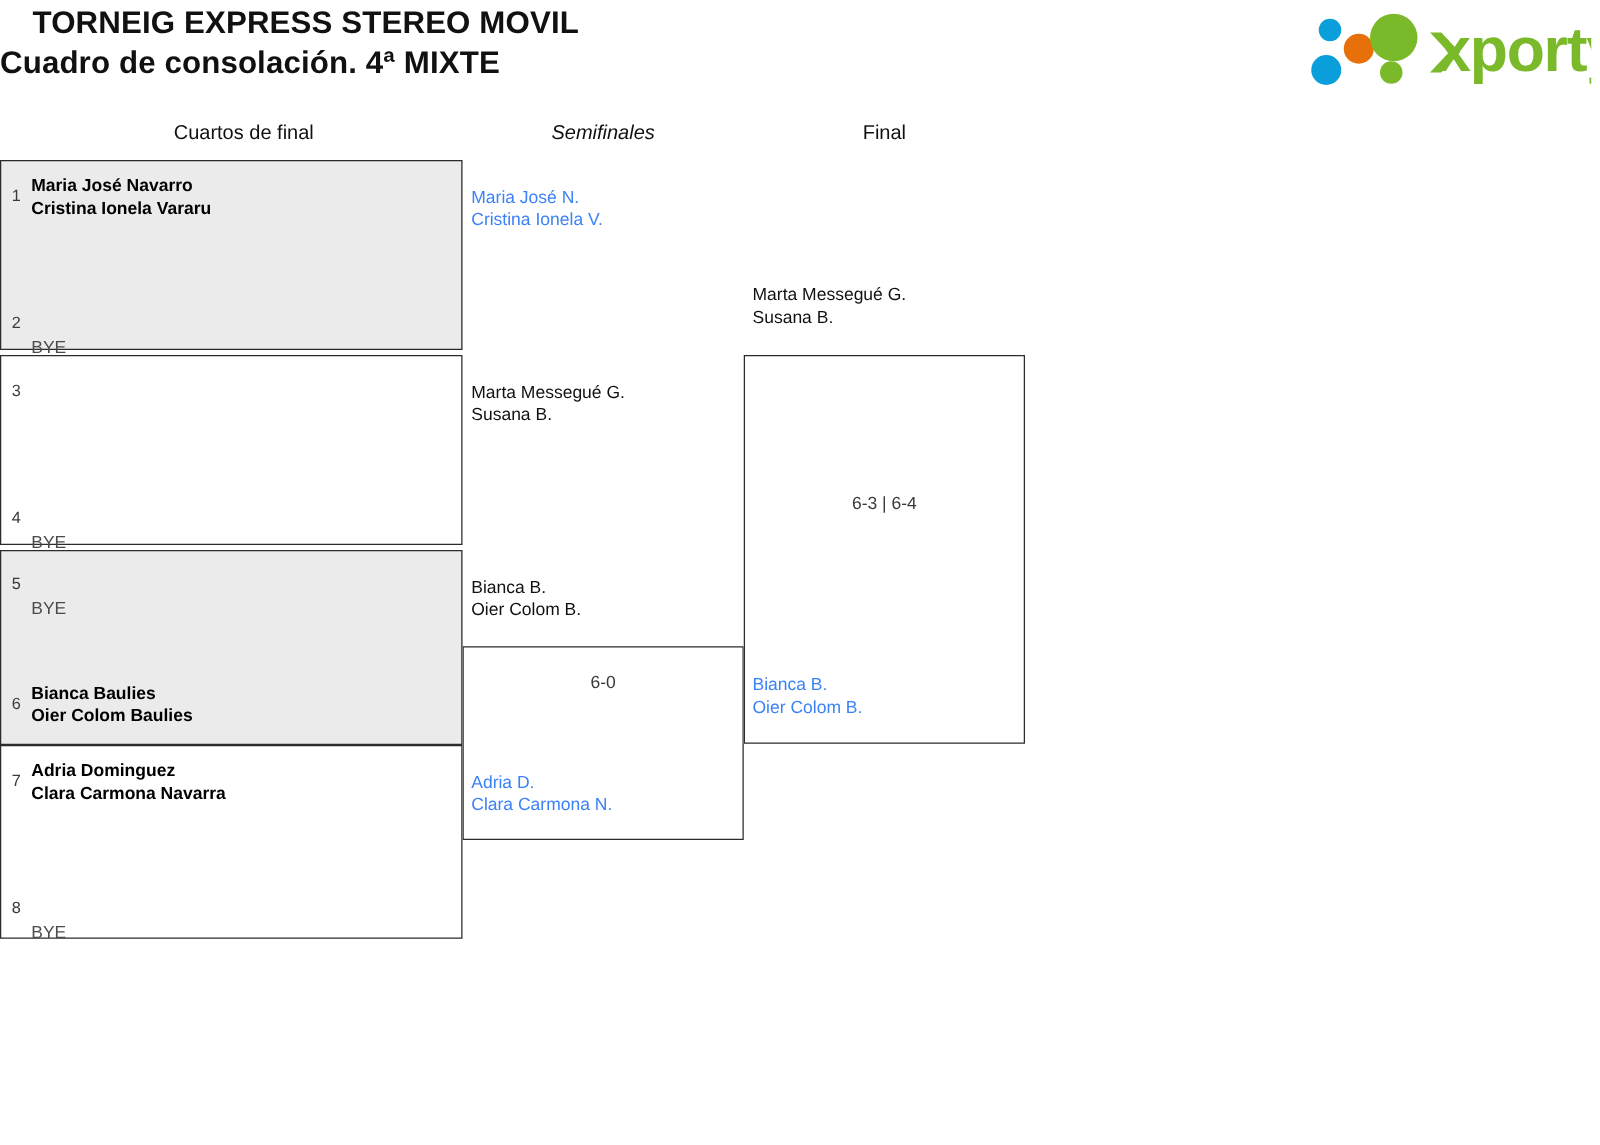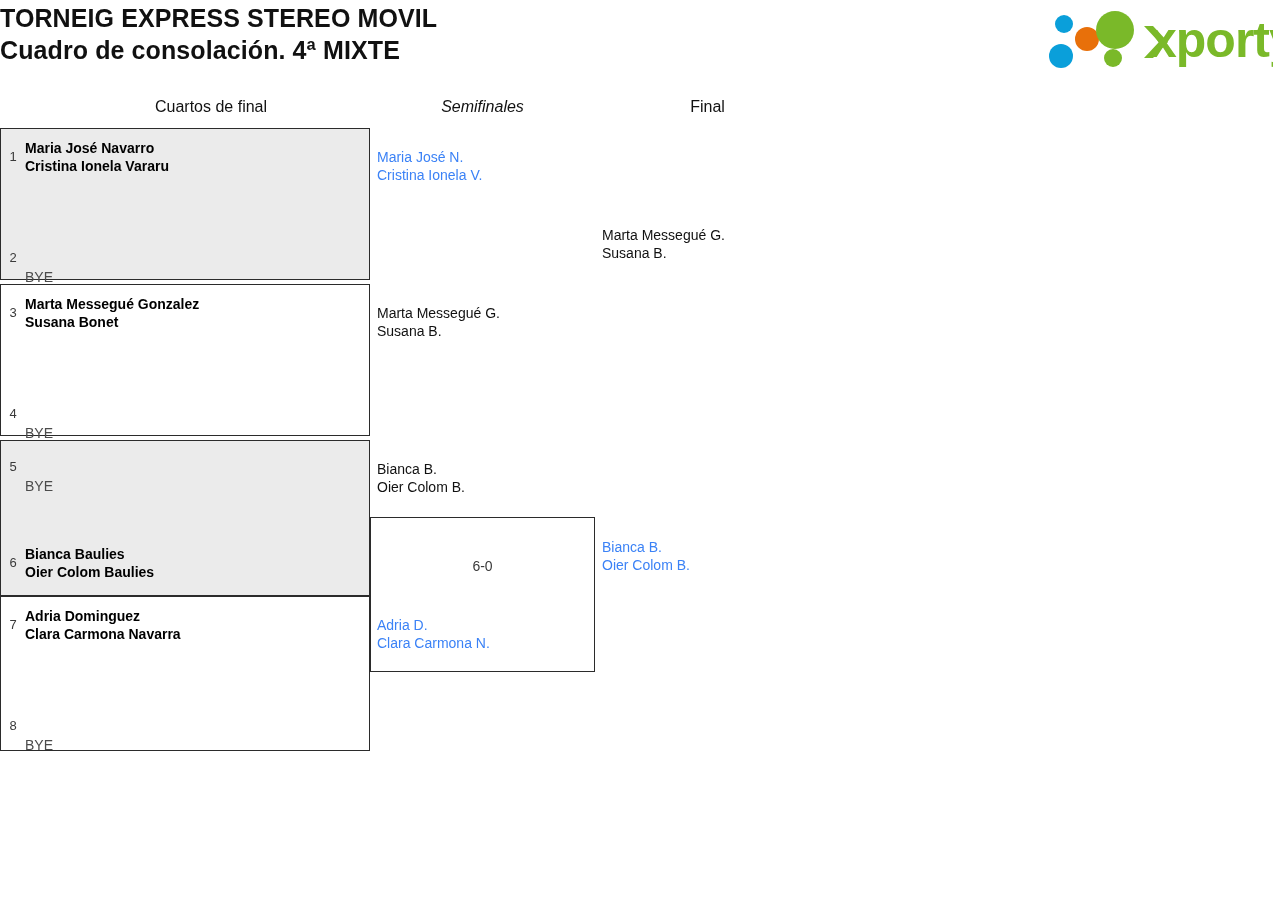--- a/index.html
+++ b/index.html
@@ -29,20 +29,21 @@
     left: 0; top: 2px;
     width: 900px;
   }
   .title-line1 {
     font-size: 25px;
     font-weight: bold;
     letter-spacing: 0.1px;
     line-height: 32px;
     color: #111111;
     white-space: nowrap;
+    padding-left: 26px;
   }
   .title-line2 {
     font-size: 25px;
     font-weight: bold;
     letter-spacing: 0.1px;
     line-height: 32px;
     color: #111111;
     white-space: nowrap;
   }
 
@@ -58,21 +59,21 @@
 
   
   .round-header {
     position: absolute;
     font-size: 16px;
     color: #111111;
     text-align: center;
     line-height: 20px;
     white-space: nowrap;
   }
-  #rh-0 { left: 16px;   top: 97px; width: 370px; padding-left: 20px; }
+  #rh-0 { left: 0px;   top: 97px; width: 370px; padding-left: 20px; }
   #rh-1 { left: 370px; top: 97px; width: 225px; font-style: italic; }
   #rh-2 { left: 595px; top: 97px; width: 225px; }
 
   
   #bracket {
     position: absolute;
     left: 0; top: 0;
     width: 1280px;
     height: 916px;
   }
@@ -173,24 +174,20 @@
     </div>
     <div class="r1-entry" style="top:119px; height:20px;">
       <span class="seed">2</span>
       <span class="bye-text">BYE</span>
     </div>
   </div>
 
   <div class="match-box plain" style="left:0px; top:284px; width:370px; height:152px;">
     <div class="r1-entry" style="top:8px; height:40px;">
       <span class="seed">3</span>
-      <span class="names winner">
-        <span>Marta Messegué Gonzalez</span><br>
-        <span>Susana Bonet</span>
-      </span>
     </div>
     <div class="r1-entry" style="top:119px; height:20px;">
       <span class="seed">4</span>
       <span class="bye-text">BYE</span>
     </div>
   </div>
 
   <div class="match-box shaded" style="left:0px; top:440px; width:370px; height:156px;">
     <div class="r1-entry" style="top:16px; height:20px;">
       <span class="seed">5</span>
@@ -229,32 +226,35 @@
     <span>Marta Messegué G.</span><br>
     <span>Susana B.</span>
   </div>
 
   <div class="adv-entry winner" style="left:377px; top:460px;">
     <span>Bianca B.</span><br>
     <span>Oier Colom B.</span>
   </div>
 
   <div class="match-box plain" style="left:370px; top:517px; width:225px; height:155px;">
-    <div class="score" style="left:0; top:39px; width:100%;">6-0</div>
+    <div class="score" style="left:0; top:18px; width:100%;">6-0</div>
   </div>
 
   <div class="adv-entry loser" style="left:377px; top:616px;">
     <span>Adria D.</span><br>
     <span>Clara Carmona N.</span>
   </div>
 
   <div class="adv-entry winner" style="left:602px; top:226px;">
     <span>Marta Messegué G.</span><br>
     <span>Susana B.</span>
   </div>
 
+  <div class="match-box plain" style="left:595px; top:284px; width:225px; height:311px;">
+    <div class="score" style="left:0; top:108px; width:100%;">6-3 | 6-4</div>
+  </div>
 
   <div class="adv-entry loser" style="left:602px; top:538px;">
     <span>Bianca B.</span><br>
     <span>Oier Colom B.</span>
   </div>
 
 </div>
 
 </body></html>

